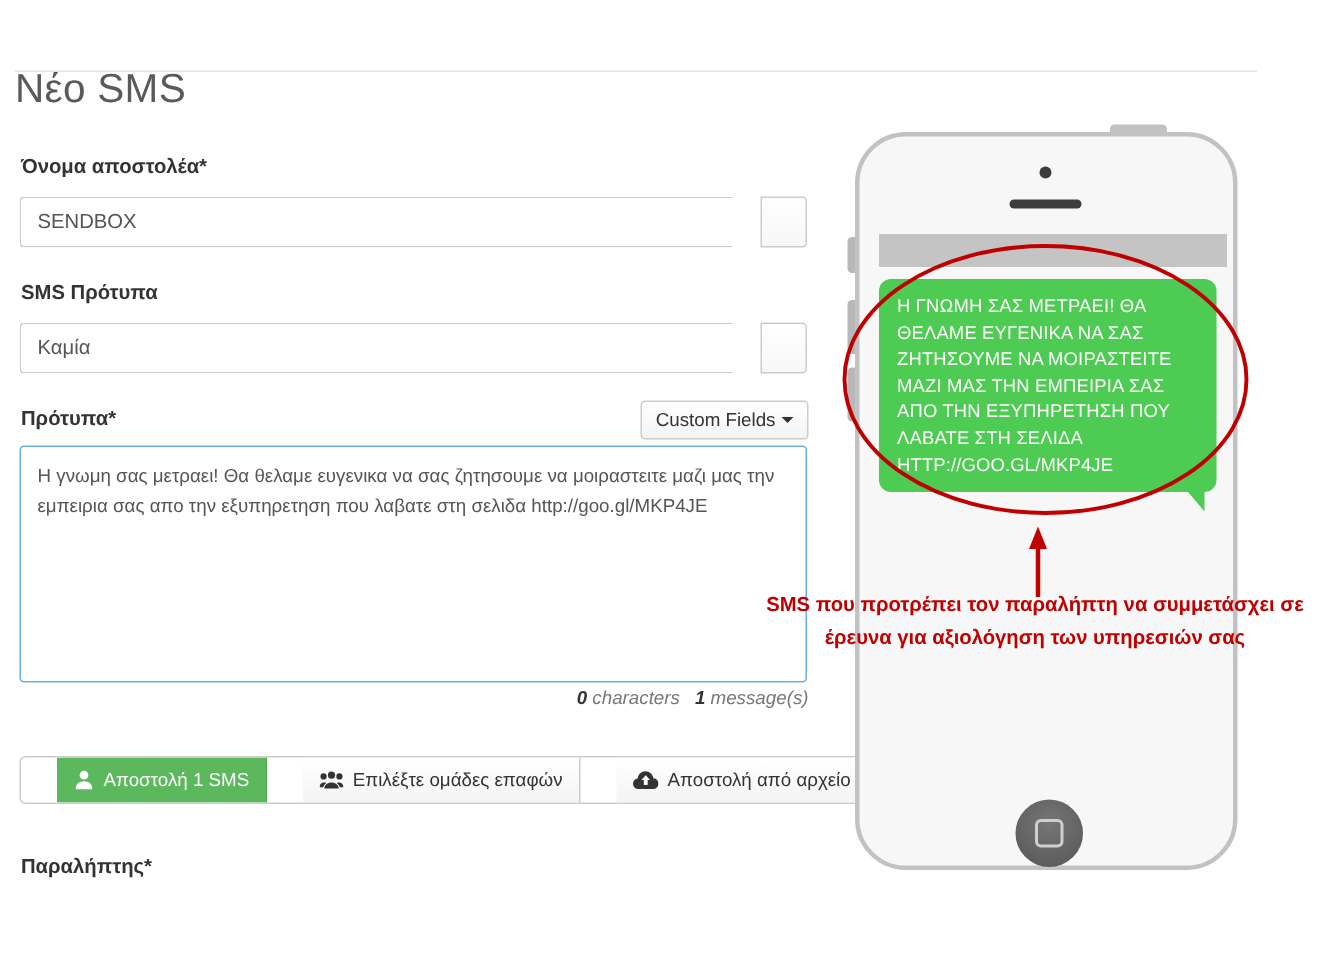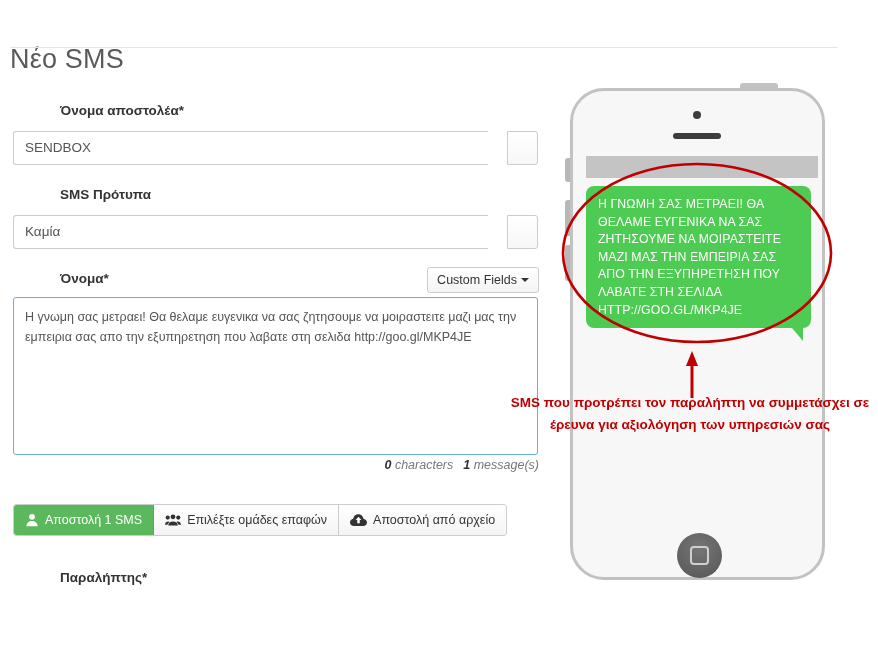--- a/index.html
+++ b/index.html
@@ -45,21 +45,20 @@
     top: 0;
     width: 555px;
     height: 647px;
   }
   .field-label {
     position: absolute;
     left: 14px;
     font-size: 13.5px;
     font-weight: bold;
     color: #333333;
-    margin-left: 46px;
   }
   .input-group {
     position: absolute;
     left: 13px;
     display: flex;
     width: 525px;
     height: 34px;
     gap: 19px;
   }
   .input-group .txt {
@@ -157,20 +156,21 @@
     display: flex;
     align-items: center;
     gap: 6px;
     padding: 0 11px;
     font-size: 12.5px;
     background: linear-gradient(#ffffff, #f4f4f4);
     color: #333333;
     border-right: 1px solid #cccccc;
     cursor: pointer;
     white-space: nowrap;
+    margin-left: 24px;
   }
   .btn:last-child { border-right: none; }
   .btn.active {
     background: #5cb85c;
     color: #ffffff;
     border-right-color: #4cae4c;
   }
   .btn svg { display: block; }
 
   
@@ -319,21 +319,21 @@
     <input class="txt" type="text" value="SENDBOX" style="">
     <div class="addon"></div>
   </div>
 
   <div class="field-label" style="top:187px;">SMS Πρότυπα</div>
   <div class="input-group" style="top:215px;">
     <input class="txt" type="text" value="Καμία" style="">
     <div class="addon"></div>
   </div>
 
-  <div class="field-label" style="top:271px;">Όνομα*</div>
+  <div class="field-label" style="top:271px;">Πρότυπα*</div>
   <div class="custom-fields-btn">
     <span>Custom Fields</span><span class="caret"></span>
   </div>
   <textarea class="message-box" style="">Η γνωμη σας μετραει! Θα θελαμε ευγενικα να σας ζητησουμε να μοιραστειτε μαζι μας την εμπειρια σας απο την εξυπηρετηση που λαβατε στη σελιδα http://goo.gl/MKP4JE</textarea>
 
   <div class="counter">
     <b>0</b>
     <span>characters</span><span class="gap"></span><b>1</b>
     <span>message(s)</span>
   </div>

